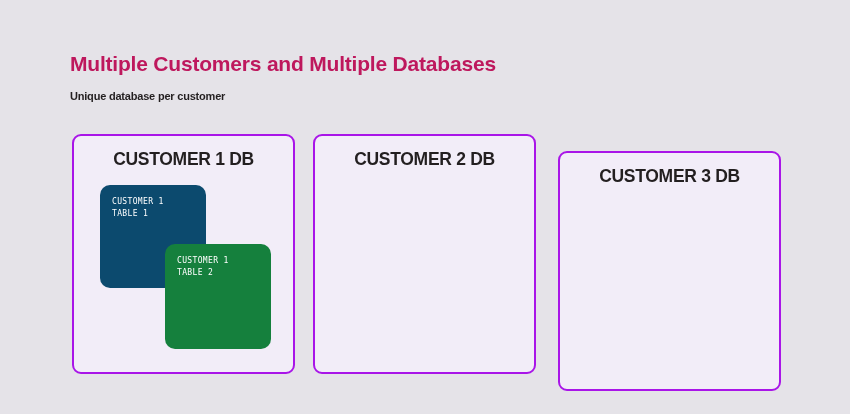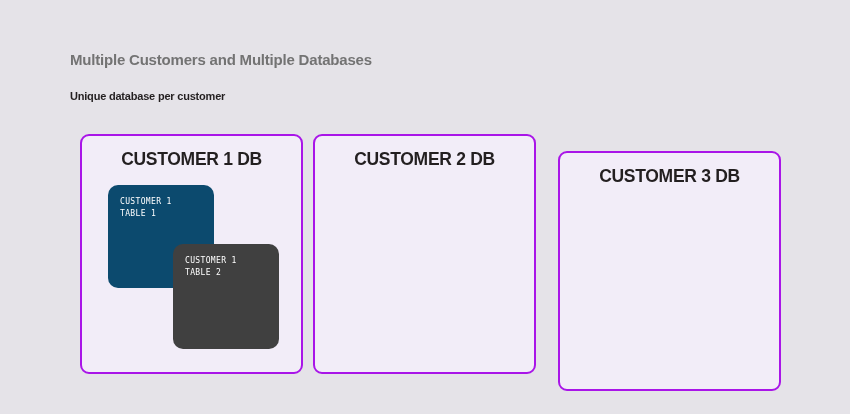--- a/index.html
+++ b/index.html
@@ -20,24 +20,24 @@
     position: relative;
     width: 850px;
     height: 414px;
   }
 
   
   .title {
     position: absolute;
     left: 70px;
     top: 52px;
-    font-size: 15px;
+    font-size: 21px;
     font-weight: bold;
     letter-spacing: -0.2px;
-    color: #737373;
+    color: #be185d;
     white-space: nowrap;
     line-height: 1.1;
   }
   .subtitle {
     position: absolute;
     left: 70px;
     top: 90px;
     font-size: 11px;
     font-weight: bold;
     letter-spacing: -0.2px;
@@ -57,21 +57,21 @@
   .panel {
     position: absolute;
     top: 134px;
     width: 223px;
     height: 240px;
     box-sizing: border-box;
     background: #f2edf8;
     border: 2px solid #a915e8;
     border-radius: 9px;
   }
-  .panel.p0 { left: 80px; }
+  .panel.p0 { left: 72px; }
   .panel.p1 { left: 313px; padding-left: 29px; }
   .panel.p2 { left: 558px; margin-top: 17px; }
 
   .panel-header {
     position: absolute;
     left: 0;
     right: 0;
     top: 13px;
     text-align: center;
     font-size: 17.5px;
@@ -93,21 +93,21 @@
     width: 106px;
     height: 103px;
     background: #0c4a6e;
     z-index: 1;
   }
   .tbox.secondary {
     left: 91px;
     top: 108px;
     width: 106px;
     height: 105px;
-    background: #404040;
+    background: #15803d;
     z-index: 2;
   }
   .tbox-label {
     position: absolute;
     left: 12px;
     top: 11px;
     color: #ffffff;
     font-family: "DejaVu Sans Mono", "Liberation Mono", monospace;
     font-size: 8px;
     line-height: 1.55;

